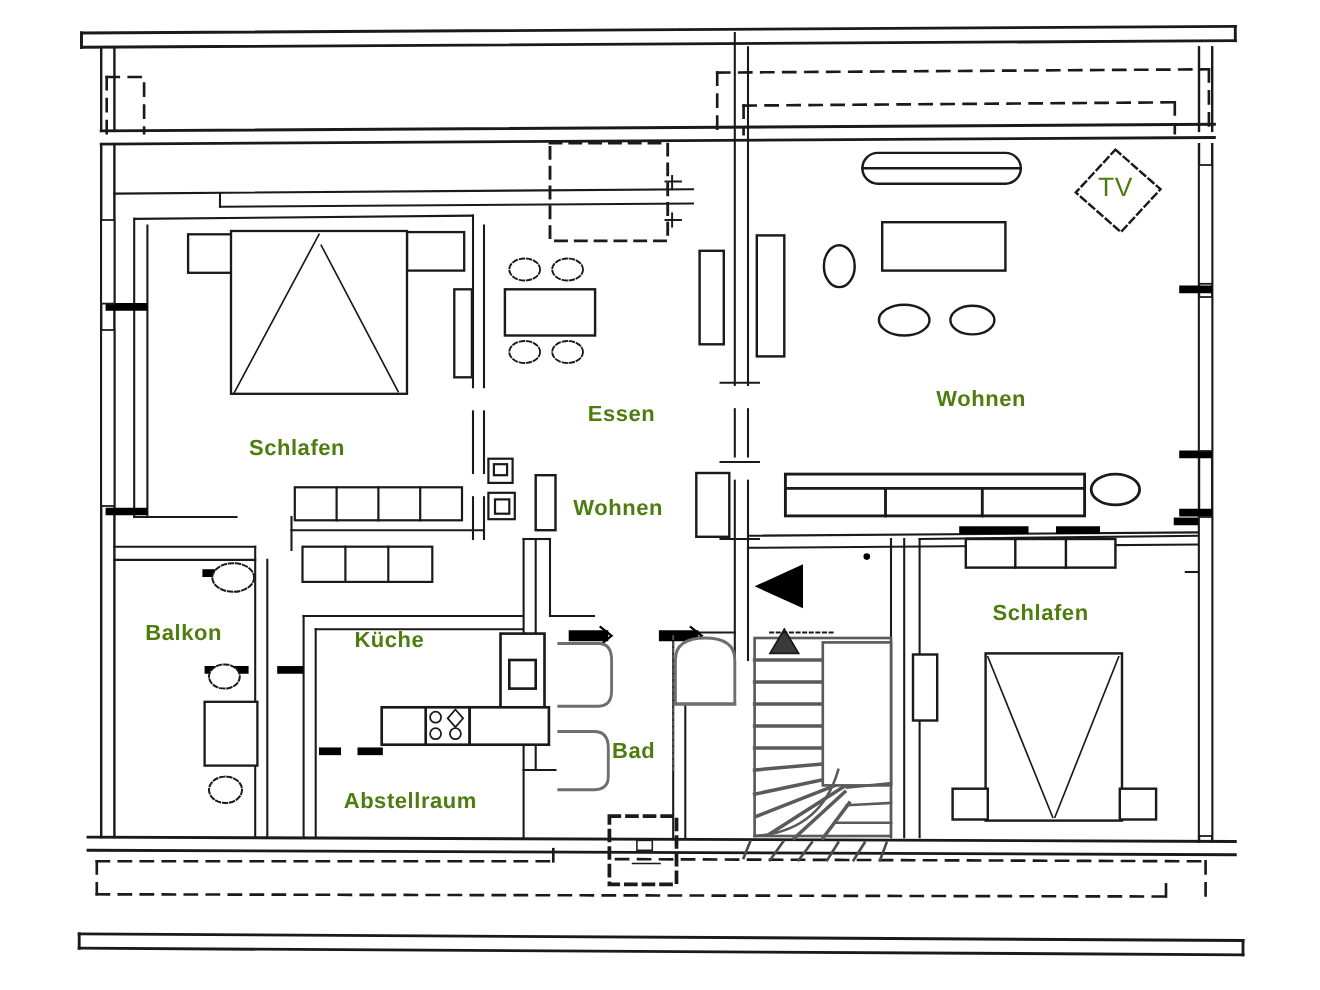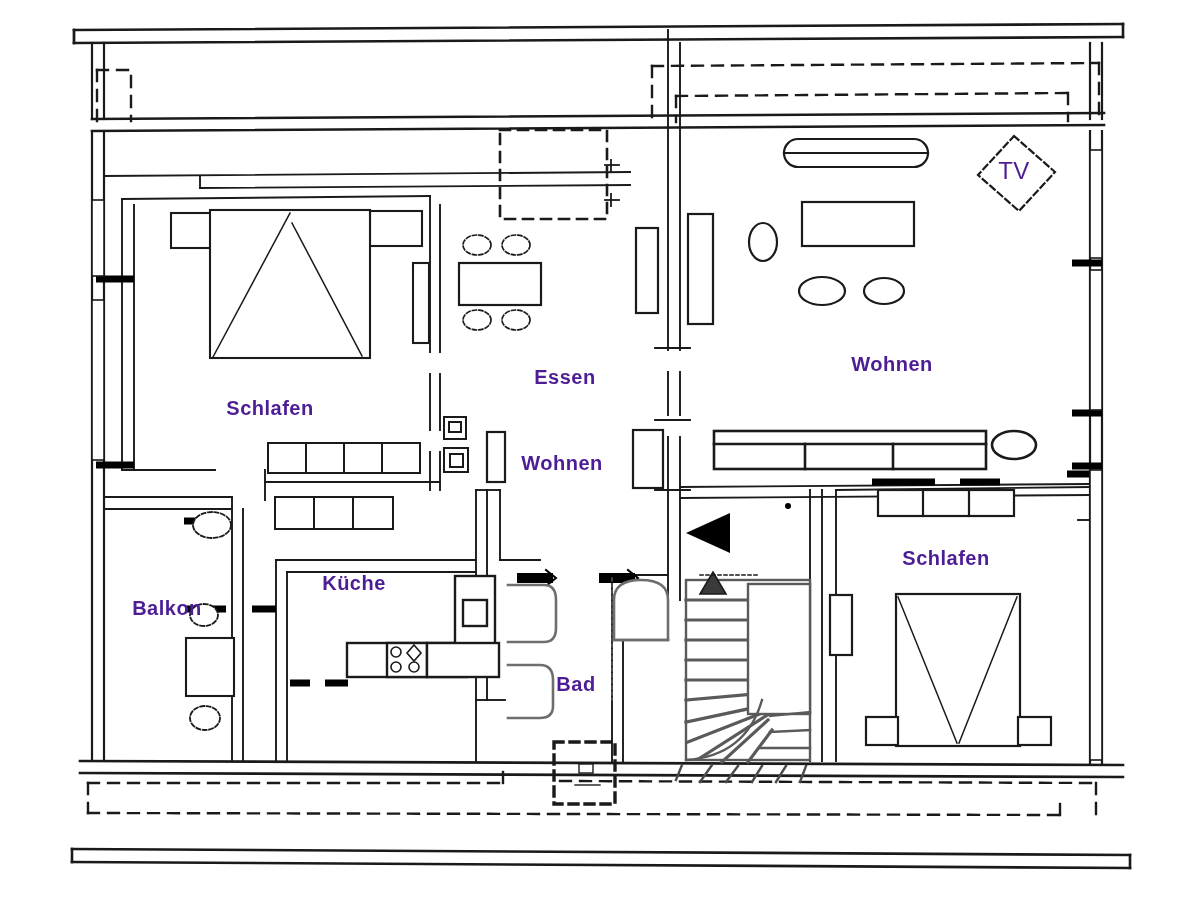--- a/index.html
+++ b/index.html
@@ -22,21 +22,21 @@
     position: absolute;
     left: 0;
     top: 0;
     width: 1200px;
     height: 900px;
   }
   .room-label {
     position: absolute;
     font-family: "Liberation Sans", sans-serif;
     font-weight: 700;
-    color: #4c1d95;
+    color: #4d7c0f;
     white-space: nowrap;
     letter-spacing: 0.5px;
     transform: translate(-50%, -50%);
     user-select: none;
   }
   .lbl-big { font-size: 20px; }
   .lbl-tv  { font-size: 24px; font-weight: 400; }
 </style>
 </head>
 <body>
@@ -385,24 +385,25 @@
   </svg>
 
   <div class="room-label lbl-big" style="left:270px; top:408px;">Schlafen</div>
 
   <div class="room-label lbl-big" style="left:565px; top:377px;">Essen</div>
 
   <div class="room-label lbl-big" style="left:868px; top:364px;margin-left:24px;">Wohnen</div>
 
   <div class="room-label lbl-big" style="left:562px; top:463px;">Wohnen</div>
 
-  <div class="room-label lbl-big" style="left:167px; top:608px;text-align:center;">Balkon</div>
+  <div class="room-label lbl-big" style="left:167px; top:576px;text-align:center;">Balkon</div>
 
   <div class="room-label lbl-big" style="left:354px; top:583px;">Küche</div>
 
   <div class="room-label lbl-big" style="left:576px; top:684px;">Bad</div>
 
+  <div class="room-label lbl-big" style="left:373px; top:729px;">Abstellraum</div>
 
   <div class="room-label lbl-big" style="left:946px; top:558px;">Schlafen</div>
 
   <div class="room-label lbl-tv" style="left:1014px; top:171px;">TV</div>
 
 </div>
 
 </body></html>

